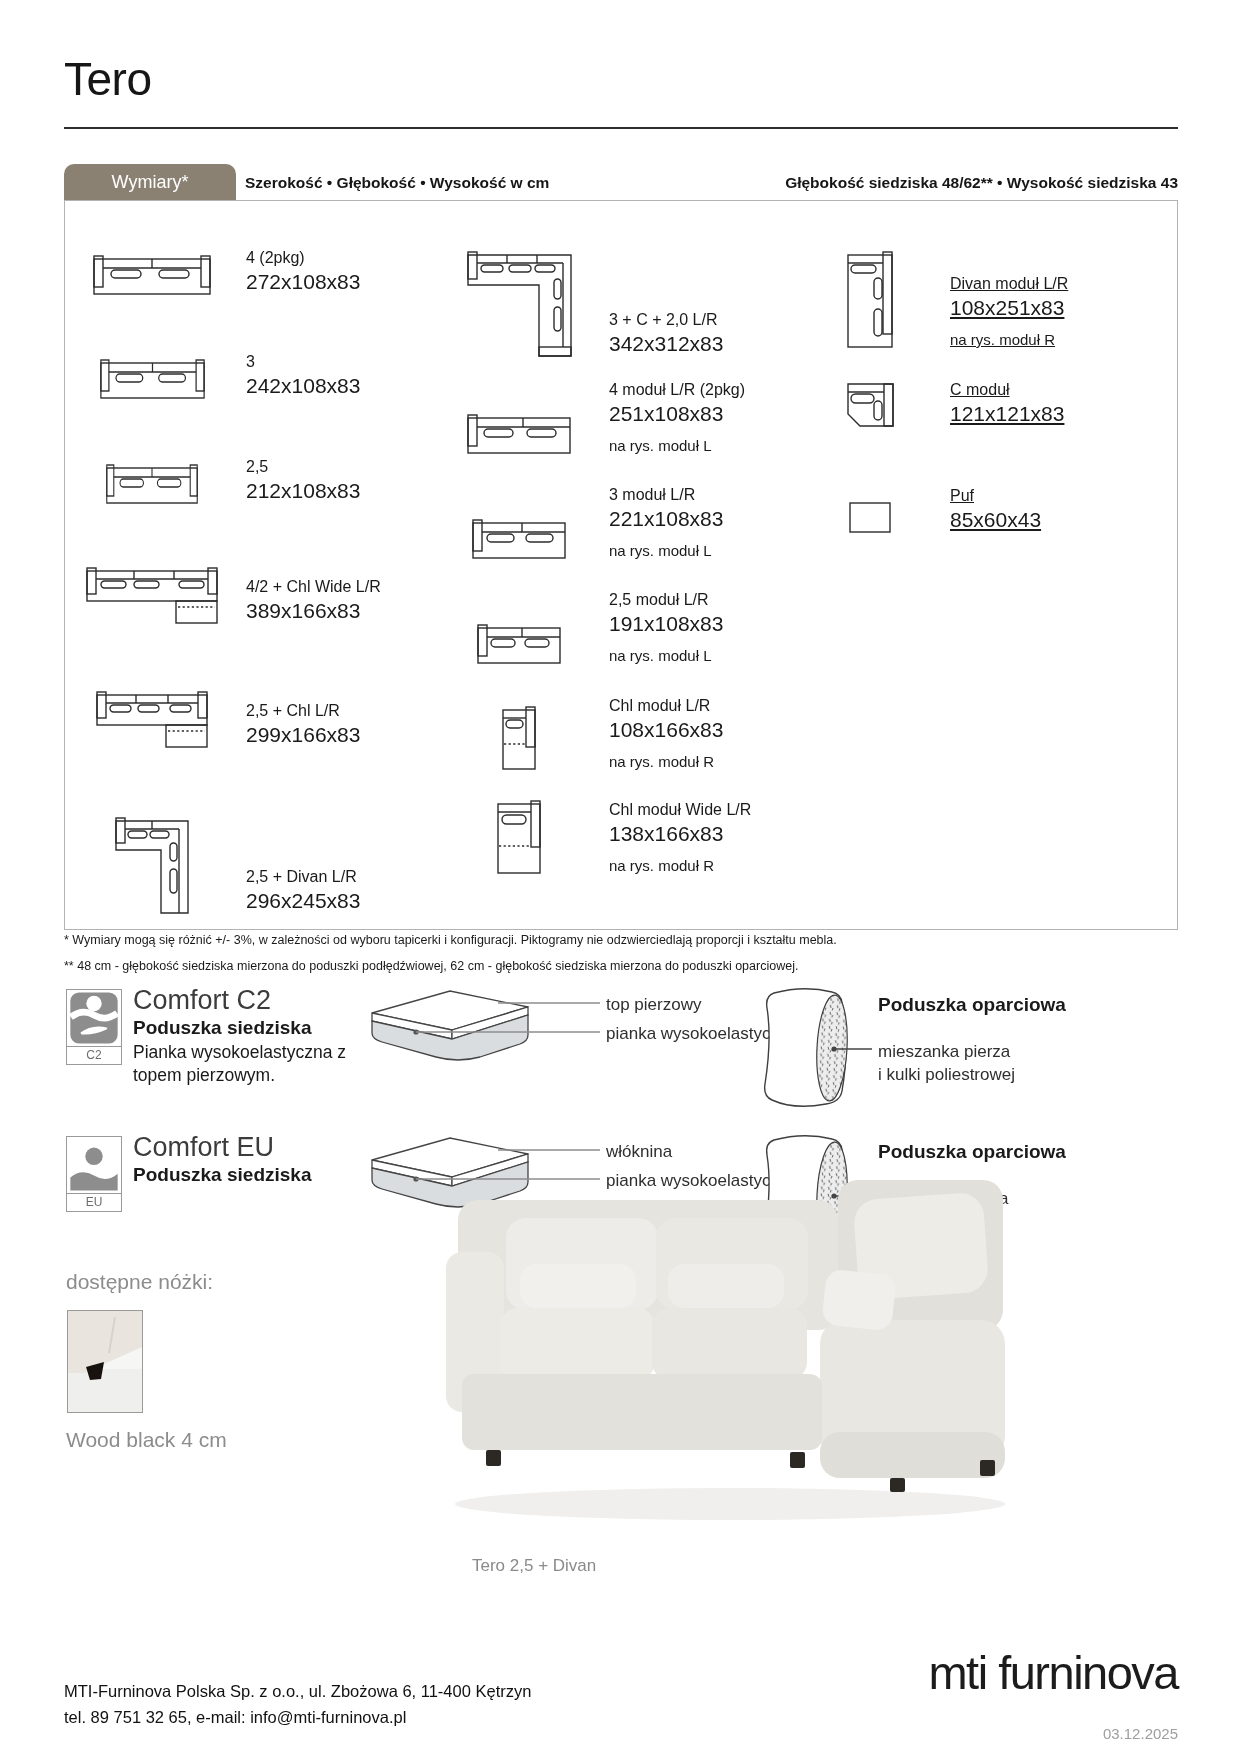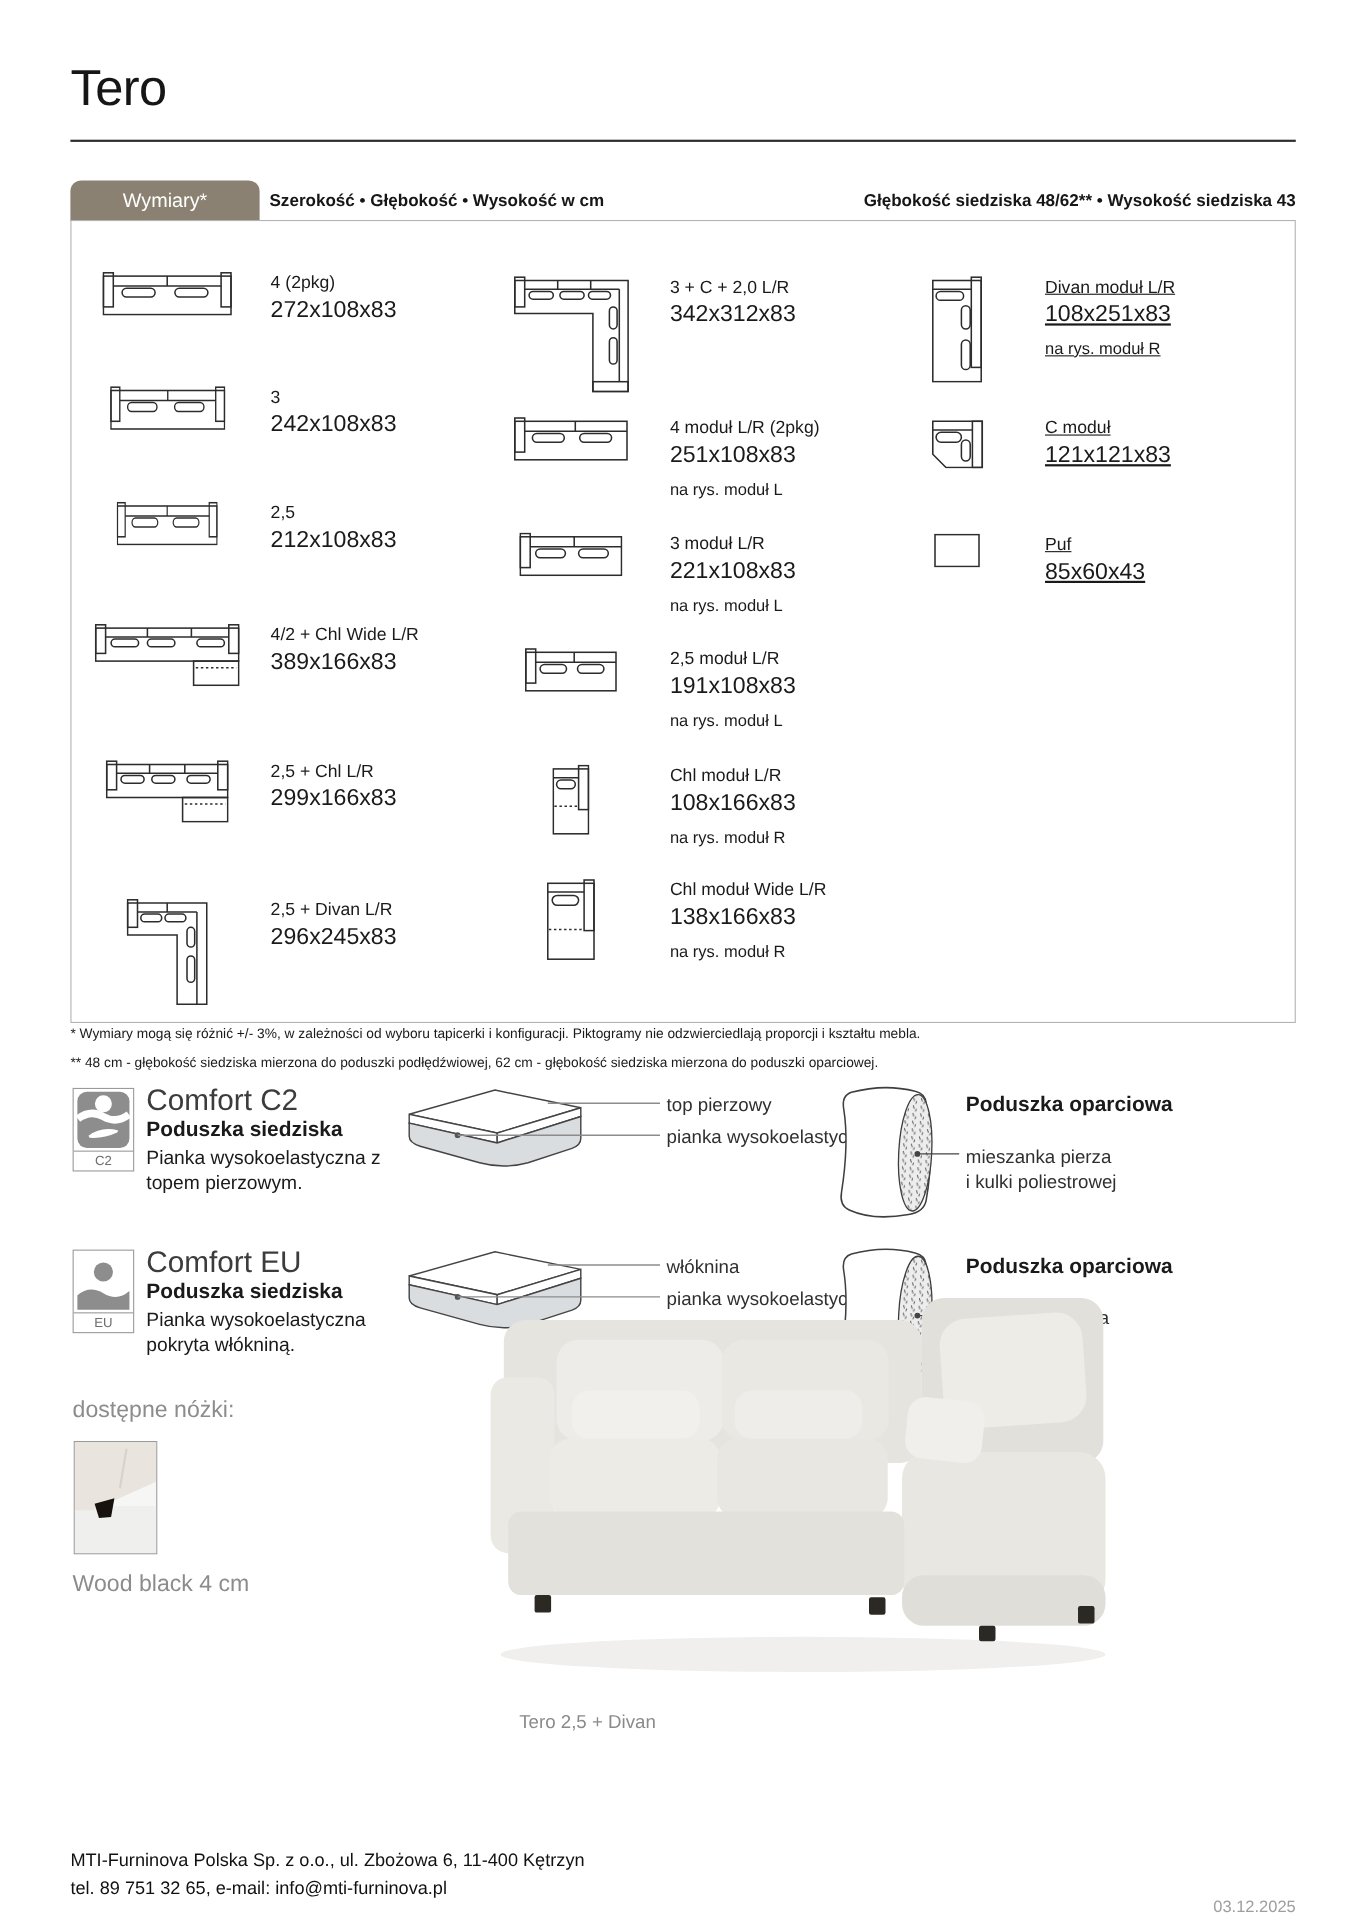--- a/index.html
+++ b/index.html
@@ -11,21 +11,21 @@
   .title{font-size:46px;font-weight:400;letter-spacing:-0.5px;color:#161616;}
   .title-rule{height:0;border-top:2px solid #2d2d2d;width:1114px;}
 
   
   .tab{width:172px;height:37px;background:#8a8173;border-radius:10px 10px 0 0;
        display:flex;align-items:center;justify-content:center;}
   .tab span{color:#fff;font-size:18px;}
   .hdr-left,.hdr-right{font-size:15.5px;font-weight:600;color:#161616;}
   .panel{width:1114px;height:730px;border:1px solid #b3b3b3;box-sizing:border-box;}
 
-  .cell{position:absolute;display:flex;align-items:flex-start;}
+  .cell{position:absolute;display:flex;align-items:flex-end;}
   .pbox{display:flex;justify-content:center;align-items:flex-start;flex:0 0 auto;}
   .c1 .pbox{width:132px;} .c2 .pbox{width:110px;} .c3 .pbox{width:58px;}
   .c1 .ctext{margin-left:28px;} .c2 .ctext{margin-left:35px;} .c3 .ctext{margin-left:51px;text-decoration:underline;}
   .cname{font-size:16px;line-height:21px;}
   .cdims{font-size:21px;line-height:27px;}
   .cnote{font-size:15px;margin-top:10px;}
 
   svg.pk *{stroke:#2c2c2c;stroke-width:1.4;fill:none;}
   svg.pk .dash{stroke-dasharray:2.2,2.4;}
 
@@ -398,21 +398,20 @@
   <div class="abs badge" style="left:66px;top:1136px;">
     <svg width="54" height="56" viewBox="0 0 54 58">
       <rect x="2.5" y="2.5" width="49" height="53" rx="4" fill="#fff"></rect>
       <circle cx="27" cy="20" r="9" fill="#8d8d8d"></circle>
       <path d="M2.5 55.5 L2.5 42 Q14 32 27 40 Q40 48 51.5 38 L51.5 55.5 Z" fill="#8d8d8d"></path>
     </svg>
     <div class="badge-label">EU</div>
   </div>
   <div class="abs comfort-title" style="left:133px;top:1132px;">Comfort EU</div>
   <div class="abs comfort-sub" style="left:133px;top:1164px;">Poduszka siedziska</div>
-  <div class="abs comfort-desc" style="left:133px;top:1188px;">Pianka wysokoelastyczna pokryta włókniną.</div>
 
   <div class="abs" style="left:358px;top:1130px;">
     <svg width="244" height="100" viewBox="0 0 244 100">
       <g stroke="#444" stroke-width="1.3" fill="#fff">
         <polygon points="14,30 92,8 170,24 94,47"></polygon>
         <polygon points="14,30 14,38 94,56 94,47"></polygon>
         <polygon points="94,47 94,56 170,32 170,24"></polygon>
         <path d="M14,38 L14,50 Q14,56 24,59 L78,74 Q100,80 122,74 L162,61 Q170,58 170,52 L170,32 L94,56 Z" fill="#d9dde0"></path>
       </g>
       <line x1="140" y1="20" x2="242" y2="20" stroke="#8c8c8c" stroke-width="1.3"></line>
@@ -468,15 +467,16 @@
       <rect x="470" y="326" width="15" height="14" rx="2" fill="#2c2824"></rect>
       <rect x="560" y="308" width="15" height="16" rx="2" fill="#2c2824"></rect>
     </svg>
   </div>
   <div class="abs caption" style="left:472px;top:1556px;">Tero 2,5 + Divan</div>
 
   <div class="abs" style="left:64px;top:1678px;">
     <div class="footer-line">MTI-Furninova Polska Sp. z o.o., ul. Zbożowa 6, 11-400 Kętrzyn</div>
     <div class="footer-line">tel. 89 751 32 65, e-mail: info@mti-furninova.pl</div>
   </div>
+  <div class="abs logo" style="right:64px;top:1645px;">mti furninova</div>
   <div class="abs date" style="right:64px;top:1725px;">03.12.2025</div>
 
 </div>
 
 </body></html>

